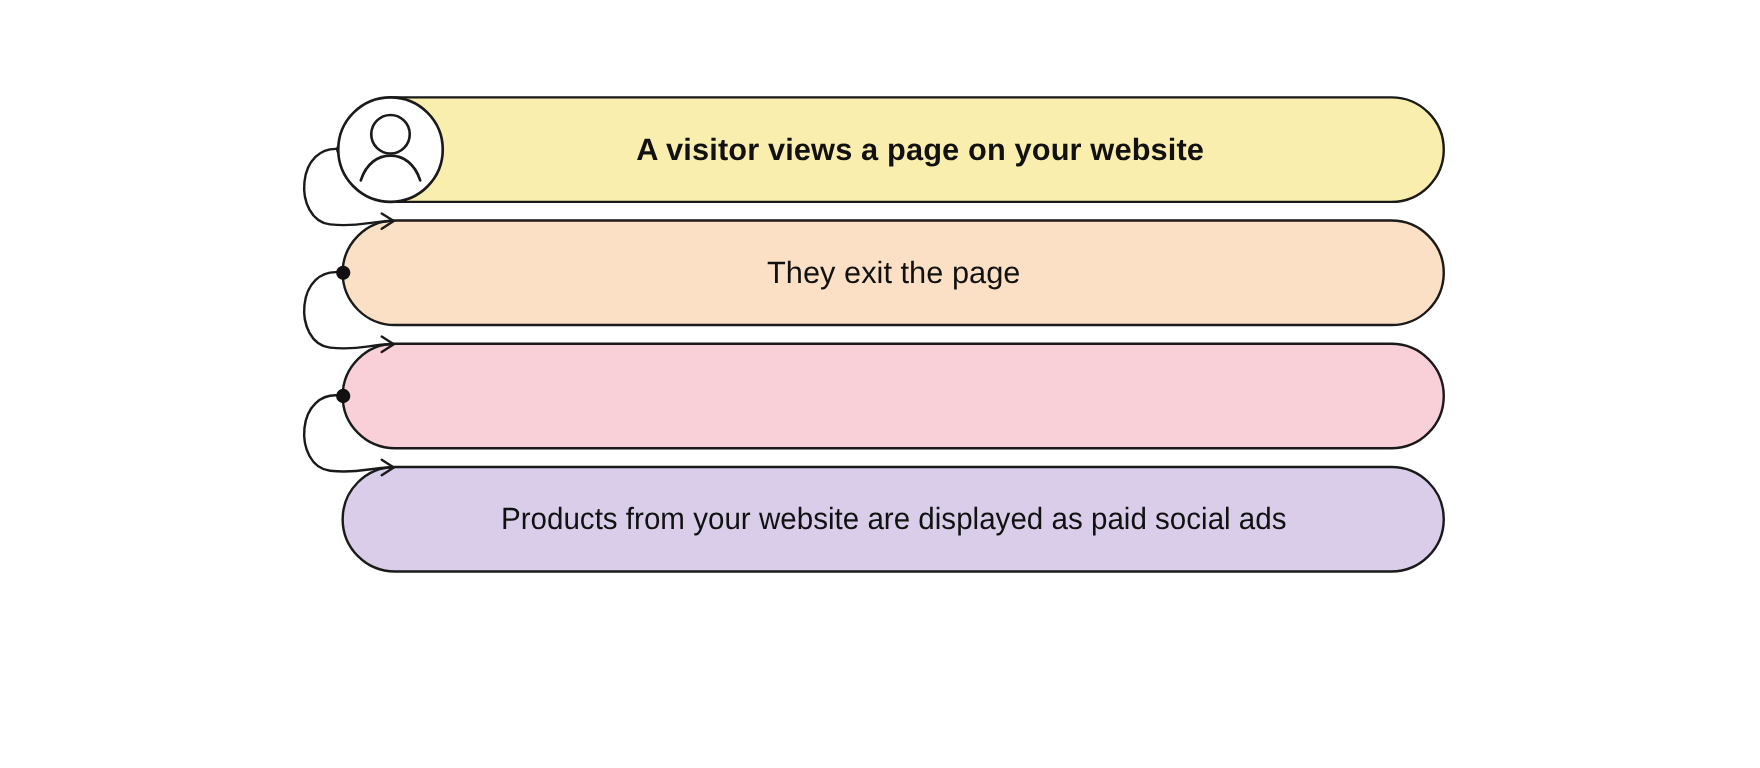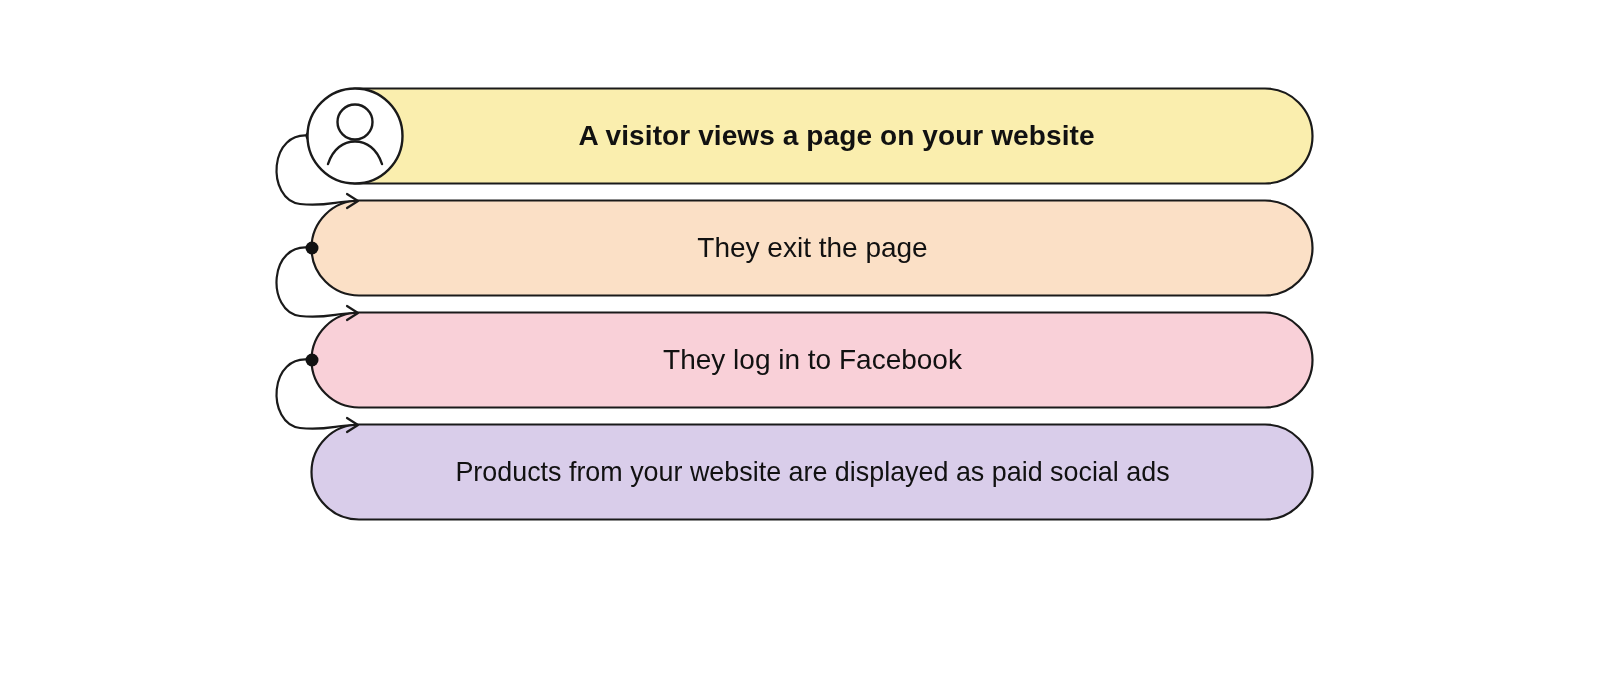--- a/index.html
+++ b/index.html
@@ -65,21 +65,20 @@
 
     <g>
       <circle cx="355" cy="136" r="47.5" fill="#ffffff" stroke="#1a1a1a" stroke-width="2.4"></circle>
       <circle cx="355" cy="122" r="17.5" fill="#ffffff" stroke="#1a1a1a" stroke-width="2.4"></circle>
       <path d="M 328 164 C 333 148.5 343.5 141.5 355 141.5 C 366.5 141.5 377 148.5 382 164" fill="none" stroke="#1a1a1a" stroke-width="2.4" stroke-linecap="round"></path>
     </g>
   </svg>
 
   <div class="bar-label b1" style="left:312px; top:200px; width:1001px; height:96px;">They exit the page</div>
   <div class="bar-label b0" style="left:360px; top:88px; width:953px; height:96px;">A visitor views a page on your website</div>
-  <div class="bar-label b2" style="left:312px; top:312px; width:1001px; height:96px;">They log in to Facebook</div>
   <div class="bar-label b3" style="left:312px; top:424px; width:1001px; height:96px;">Products from your website are displayed as paid social ads</div>
 
   <div id="footer">
     
 
     
   </div>
 
 </div>
 

